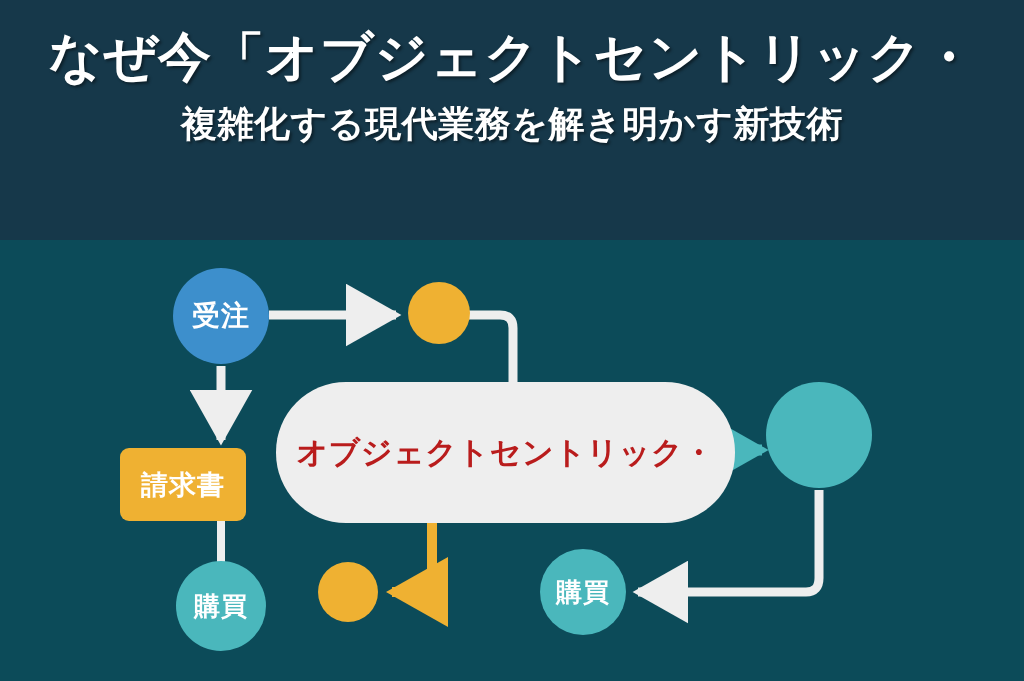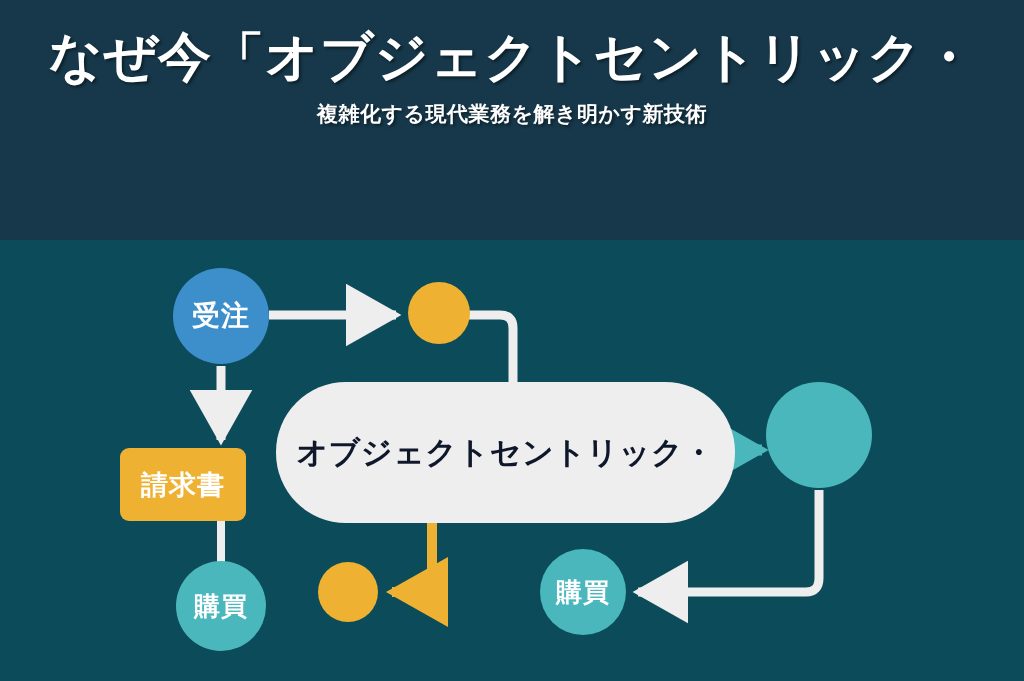--- a/index.html
+++ b/index.html
@@ -43,21 +43,21 @@
     letter-spacing: 0.5px;
     text-shadow: 2px 2px 3px rgba(0,0,0,0.45);
     font-family: "DejaVu Sans", "Liberation Sans", sans-serif;
   }
   #title .line { display: block; white-space: nowrap; }
   #subtitle {
     margin-top: 8px;
     width: 1000px;
     text-align: center;
     color: #ffffff;
-    font-size: 21px;
+    font-size: 36px;
     font-weight: 700;
     letter-spacing: 0.5px;
     text-shadow: 2px 2px 3px rgba(0,0,0,0.45);
     white-space: nowrap;
   }
 
   
   #diagram {
     position: absolute;
     left: 0;
@@ -136,21 +136,21 @@
     left: 276px; top: 142px;
     width: 459px; height: 141px;
     background: #eeeeee;
     border-radius: 70px;
     display: flex;
     align-items: center;
     justify-content: center;
     box-sizing: border-box;
   }
   #ocpm-card-text {
-    color: #0f172a;
+    color: #b91c1c;
     font-size: 31px;
     font-weight: 700;
     line-height: 1.32;
     text-align: center;
     letter-spacing: 0.5px;
   }
   #ocpm-card-text .line { display: block; white-space: nowrap; }
 </style>
 </head>
 <body>

